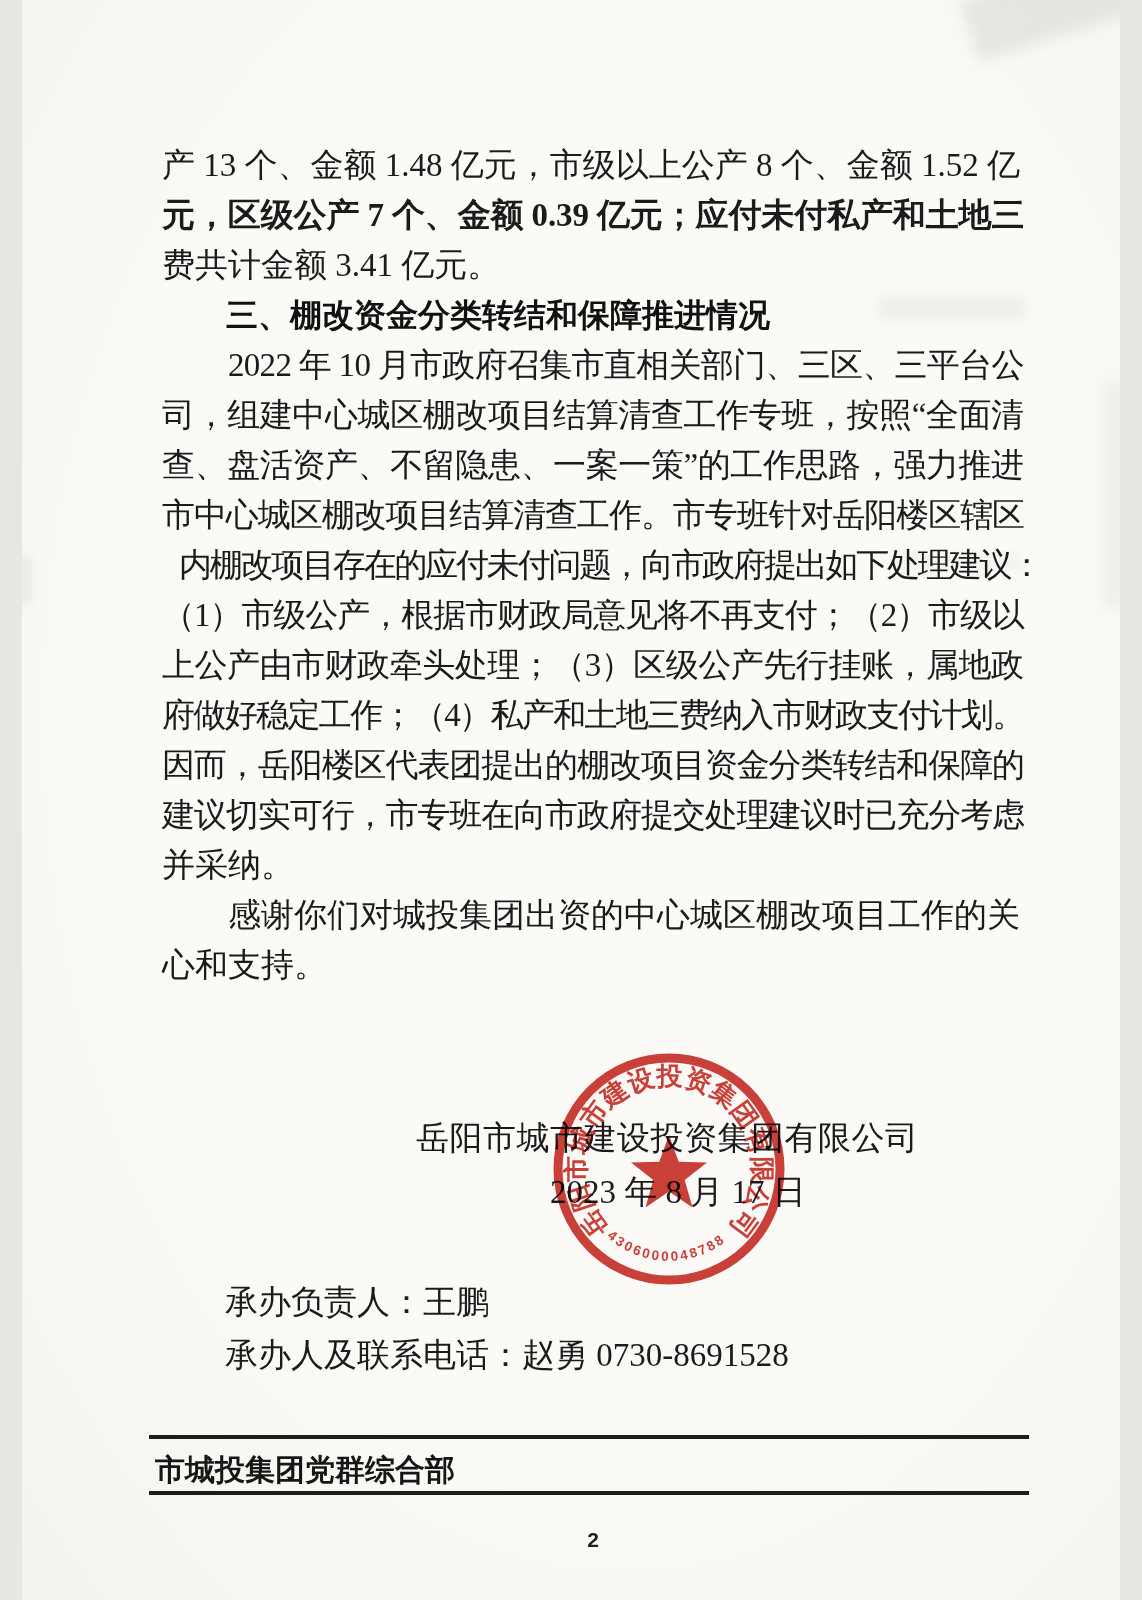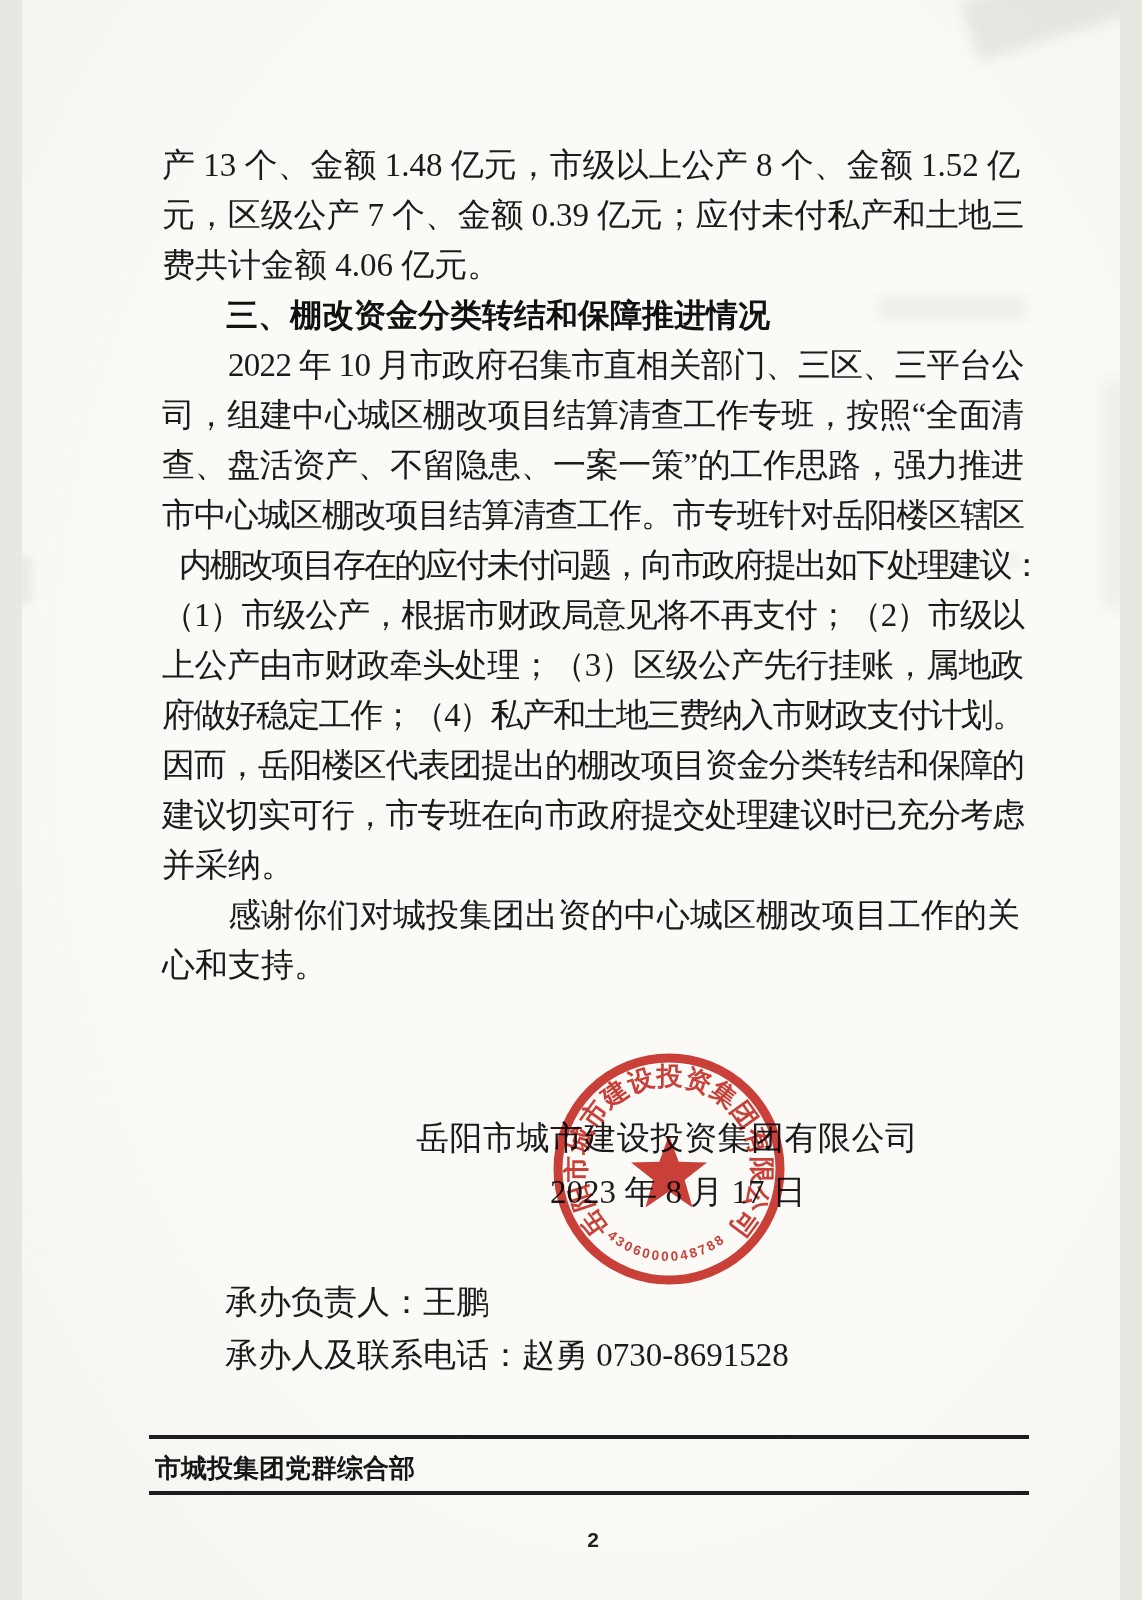--- a/index.html
+++ b/index.html
@@ -47,22 +47,22 @@
     font-size:33px;line-height:53px;white-space:nowrap;
   }
   
   .footer-rule{
     position:absolute;left:127px;width:880px;height:4px;background:#1d1d1d;
   }
   .footer-rule.top{top:1435px;}
   .footer-rule.bottom{top:1491px;}
   .footer-dept{
     position:absolute;left:133px;top:1450px;
-    font-family:Liberation Mono, monospace;
-    font-weight:700;font-size:26px;line-height:40px;white-space:nowrap;
+    font-family:Liberation Serif, serif;
+    font-weight:700;font-size:30px;line-height:40px;white-space:nowrap;
     color:#161616;
   }
   .footer-date{
     position:absolute;right:136px;top:1452px;
     font-size:30px;line-height:40px;white-space:nowrap;
     color:#161616;
   }
   .page-number{
     position:absolute;left:0;top:1528px;width:1142px;
     text-align:center;
@@ -90,22 +90,22 @@
 <div class="page">
 
   <div class="artifact a1"></div>
   <div class="artifact a2"></div>
   <div class="artifact a3"></div>
   <div class="artifact a4"></div>
   <div class="artifact a5"></div>
 
   <div class="textcol">
     <div class="line j" style="letter-spacing: 0px;">产 13 个、金额 1.48 亿元，市级以上公产 8 个、金额 1.52 亿</div>
-    <div class="line j" style="letter-spacing: -0.125px;">元，区级公产 7 个、金额 0.39 亿元；应付未付私产和土地三</div>
-    <div class="line s">费共计金额 4.06 亿元。</div>
+    <div class="line j" style="letter-spacing: -0.125px; font-weight: bold;">元，区级公产 7 个、金额 0.39 亿元；应付未付私产和土地三</div>
+    <div class="line s">费共计金额 3.41 亿元。</div>
 
     <div class="heading">三、棚改资金分类转结和保障推进情况</div>
 
     <div class="line j in" style="letter-spacing: -0.7px;">2022 年 10 月市政府召集市直相关部门、三区、三平台公</div>
     <div class="line j" style="letter-spacing: -0.407407px;">司，组建中心城区棚改项目结算清查工作专班，按照“全面清</div>
     <div class="line j" style="letter-spacing: -0.407407px;">查、盘活资产、不留隐患、一案一策”的工作思路，强力推进</div>
     <div class="line j" style="letter-spacing: -1.07407px; text-align: center;">市中心城区棚改项目结算清查工作。市专班针对岳阳楼区辖区</div>
     <div class="line j" style="letter-spacing: -2.21429px; margin-left: 17px;">内棚改项目存在的应付未付问题，向市政府提出如下处理建议：</div>
     <div class="line j" style="letter-spacing: -1.03571px;">（1）市级公产，根据市财政局意见将不再支付；（2）市级以</div>
     <div class="line j" style="letter-spacing: -0.481481px;">上公产由市财政牵头处理；（3）区级公产先行挂账，属地政</div>

